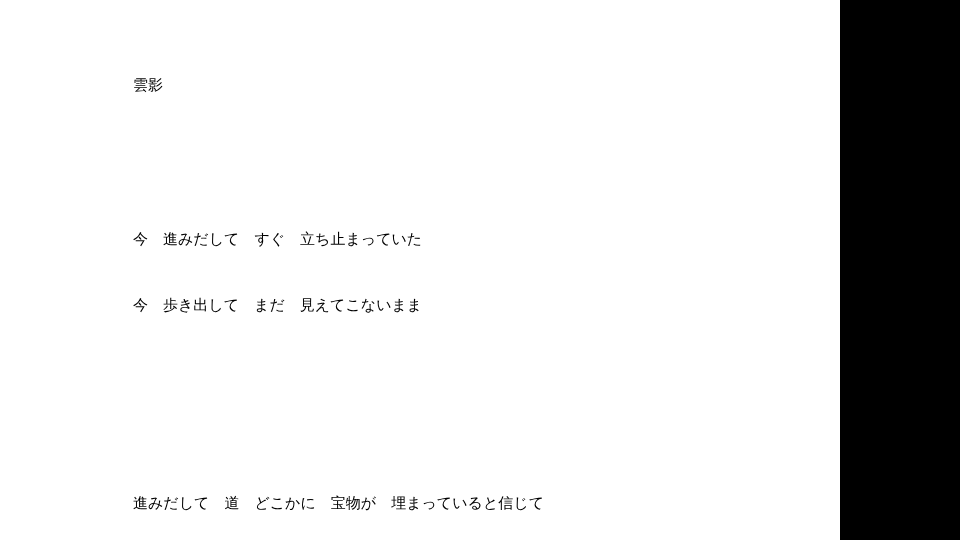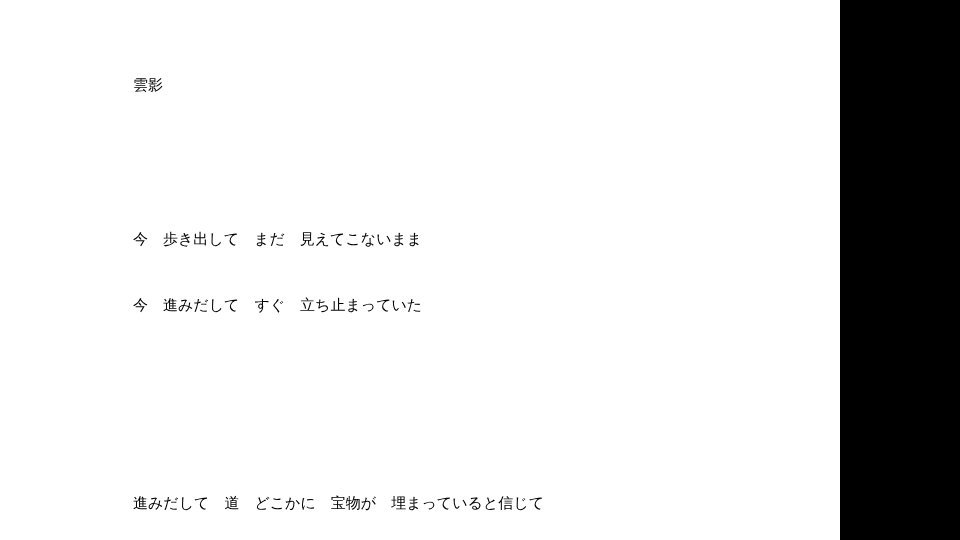--- a/index.html
+++ b/index.html
@@ -49,22 +49,22 @@
 </head>
 <body>
 
 <div class="page">
 
   <div class="content">
 
     <div class="doc-title">雲影</div>
 
     <div class="stanza">
+      <div class="lyric-line">今　進みだして　すぐ　立ち止まっていた</div>
       <div class="lyric-line">今　歩き出して　まだ　見えてこないまま</div>
-      <div class="lyric-line">今　進みだして　すぐ　立ち止まっていた</div>
     </div>
 
     <div class="stanza">
       <div class="lyric-line">進みだして　道　どこかに　宝物が　埋まっていると信じて</div>
     </div>
 
     
 
     
 

